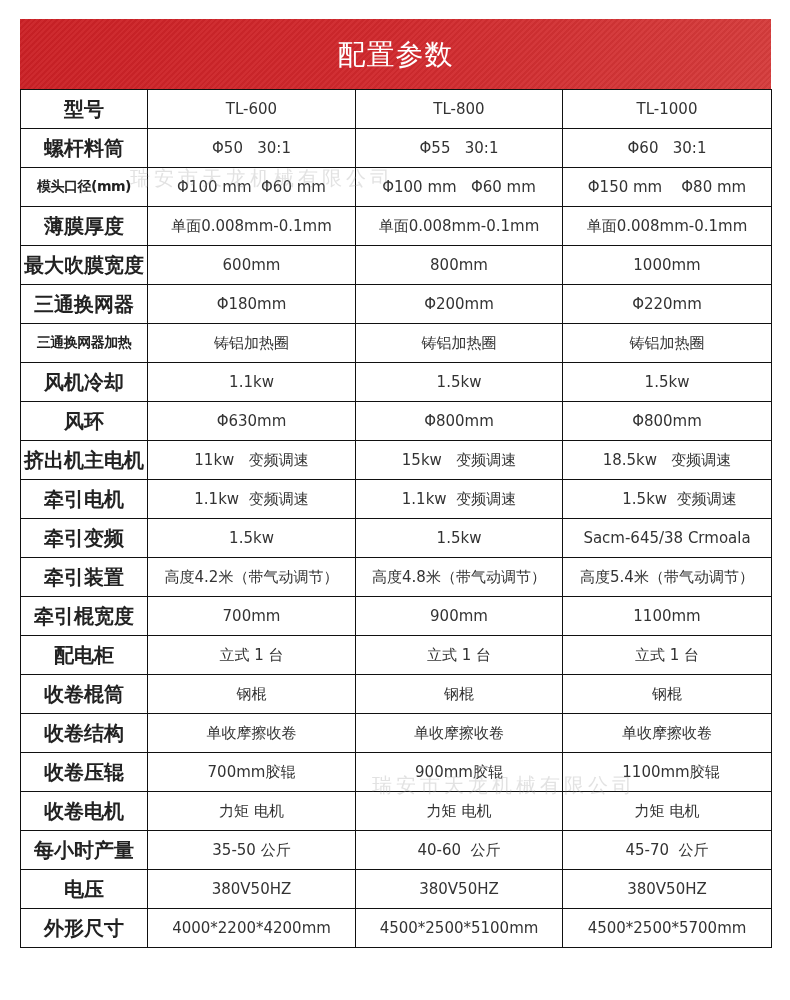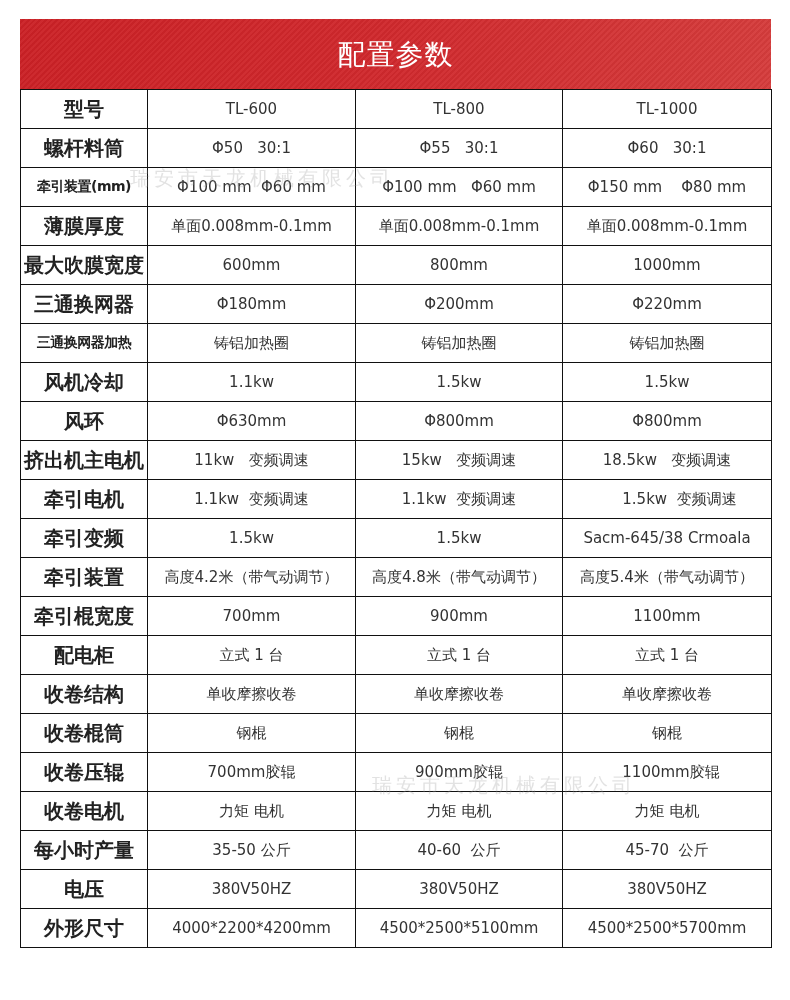--- a/index.html
+++ b/index.html
@@ -52,21 +52,21 @@
         <td style="white-space: pre;">TL-800</td>
         <td style="white-space: pre;">TL-1000</td>
       </tr>
       <tr>
         <td class="label">螺杆料筒</td>
         <td style="white-space: pre;">Φ50   30:1</td>
         <td style="white-space: pre;">Φ55   30:1</td>
         <td style="white-space: pre;">Φ60   30:1</td>
       </tr>
       <tr>
-        <td class="label small">牵引装置(mm)</td>
+        <td class="label small">模头口径(mm)</td>
         <td style="white-space: pre;">Φ100 mm  Φ60 mm</td>
         <td style="white-space: pre;">Φ100 mm   Φ60 mm</td>
         <td style="white-space: pre;">Φ150 mm    Φ80 mm</td>
       </tr>
       <tr>
         <td class="label">薄膜厚度</td>
         <td style="white-space: pre;">单面0.008mm-0.1mm</td>
         <td style="white-space: pre;">单面0.008mm-0.1mm</td>
         <td style="white-space: pre;">单面0.008mm-0.1mm</td>
       </tr>
@@ -130,30 +130,30 @@
         <td style="white-space: pre;">900mm</td>
         <td style="white-space: pre;">1100mm</td>
       </tr>
       <tr>
         <td class="label">配电柜</td>
         <td style="white-space: pre;">立式 1 台</td>
         <td style="white-space: pre;">立式 1 台</td>
         <td style="white-space: pre;">立式 1 台</td>
       </tr>
       <tr>
+        <td class="label">收卷棍筒</td>
+        <td style="white-space: pre;">钢棍</td>
+        <td style="white-space: pre;">钢棍</td>
+        <td style="white-space: pre;">钢棍</td>
+      </tr>
+      <tr>
         <td class="label">收卷结构</td>
         <td style="white-space: pre;">单收摩擦收卷</td>
         <td style="white-space: pre;">单收摩擦收卷</td>
         <td style="white-space: pre;">单收摩擦收卷</td>
-      </tr>
-      <tr>
-        <td class="label">收卷棍筒</td>
-        <td style="white-space: pre;">钢棍</td>
-        <td style="white-space: pre;">钢棍</td>
-        <td style="white-space: pre;">钢棍</td>
       </tr>
       <tr>
         <td class="label">收卷压辊</td>
         <td style="white-space: pre;">700mm胶辊</td>
         <td style="white-space: pre;">900mm胶辊</td>
         <td style="white-space: pre; padding-left: 8px;">1100mm胶辊</td>
       </tr>
       <tr>
         <td class="label">收卷电机</td>
         <td style="white-space: pre;">力矩 电机</td>

